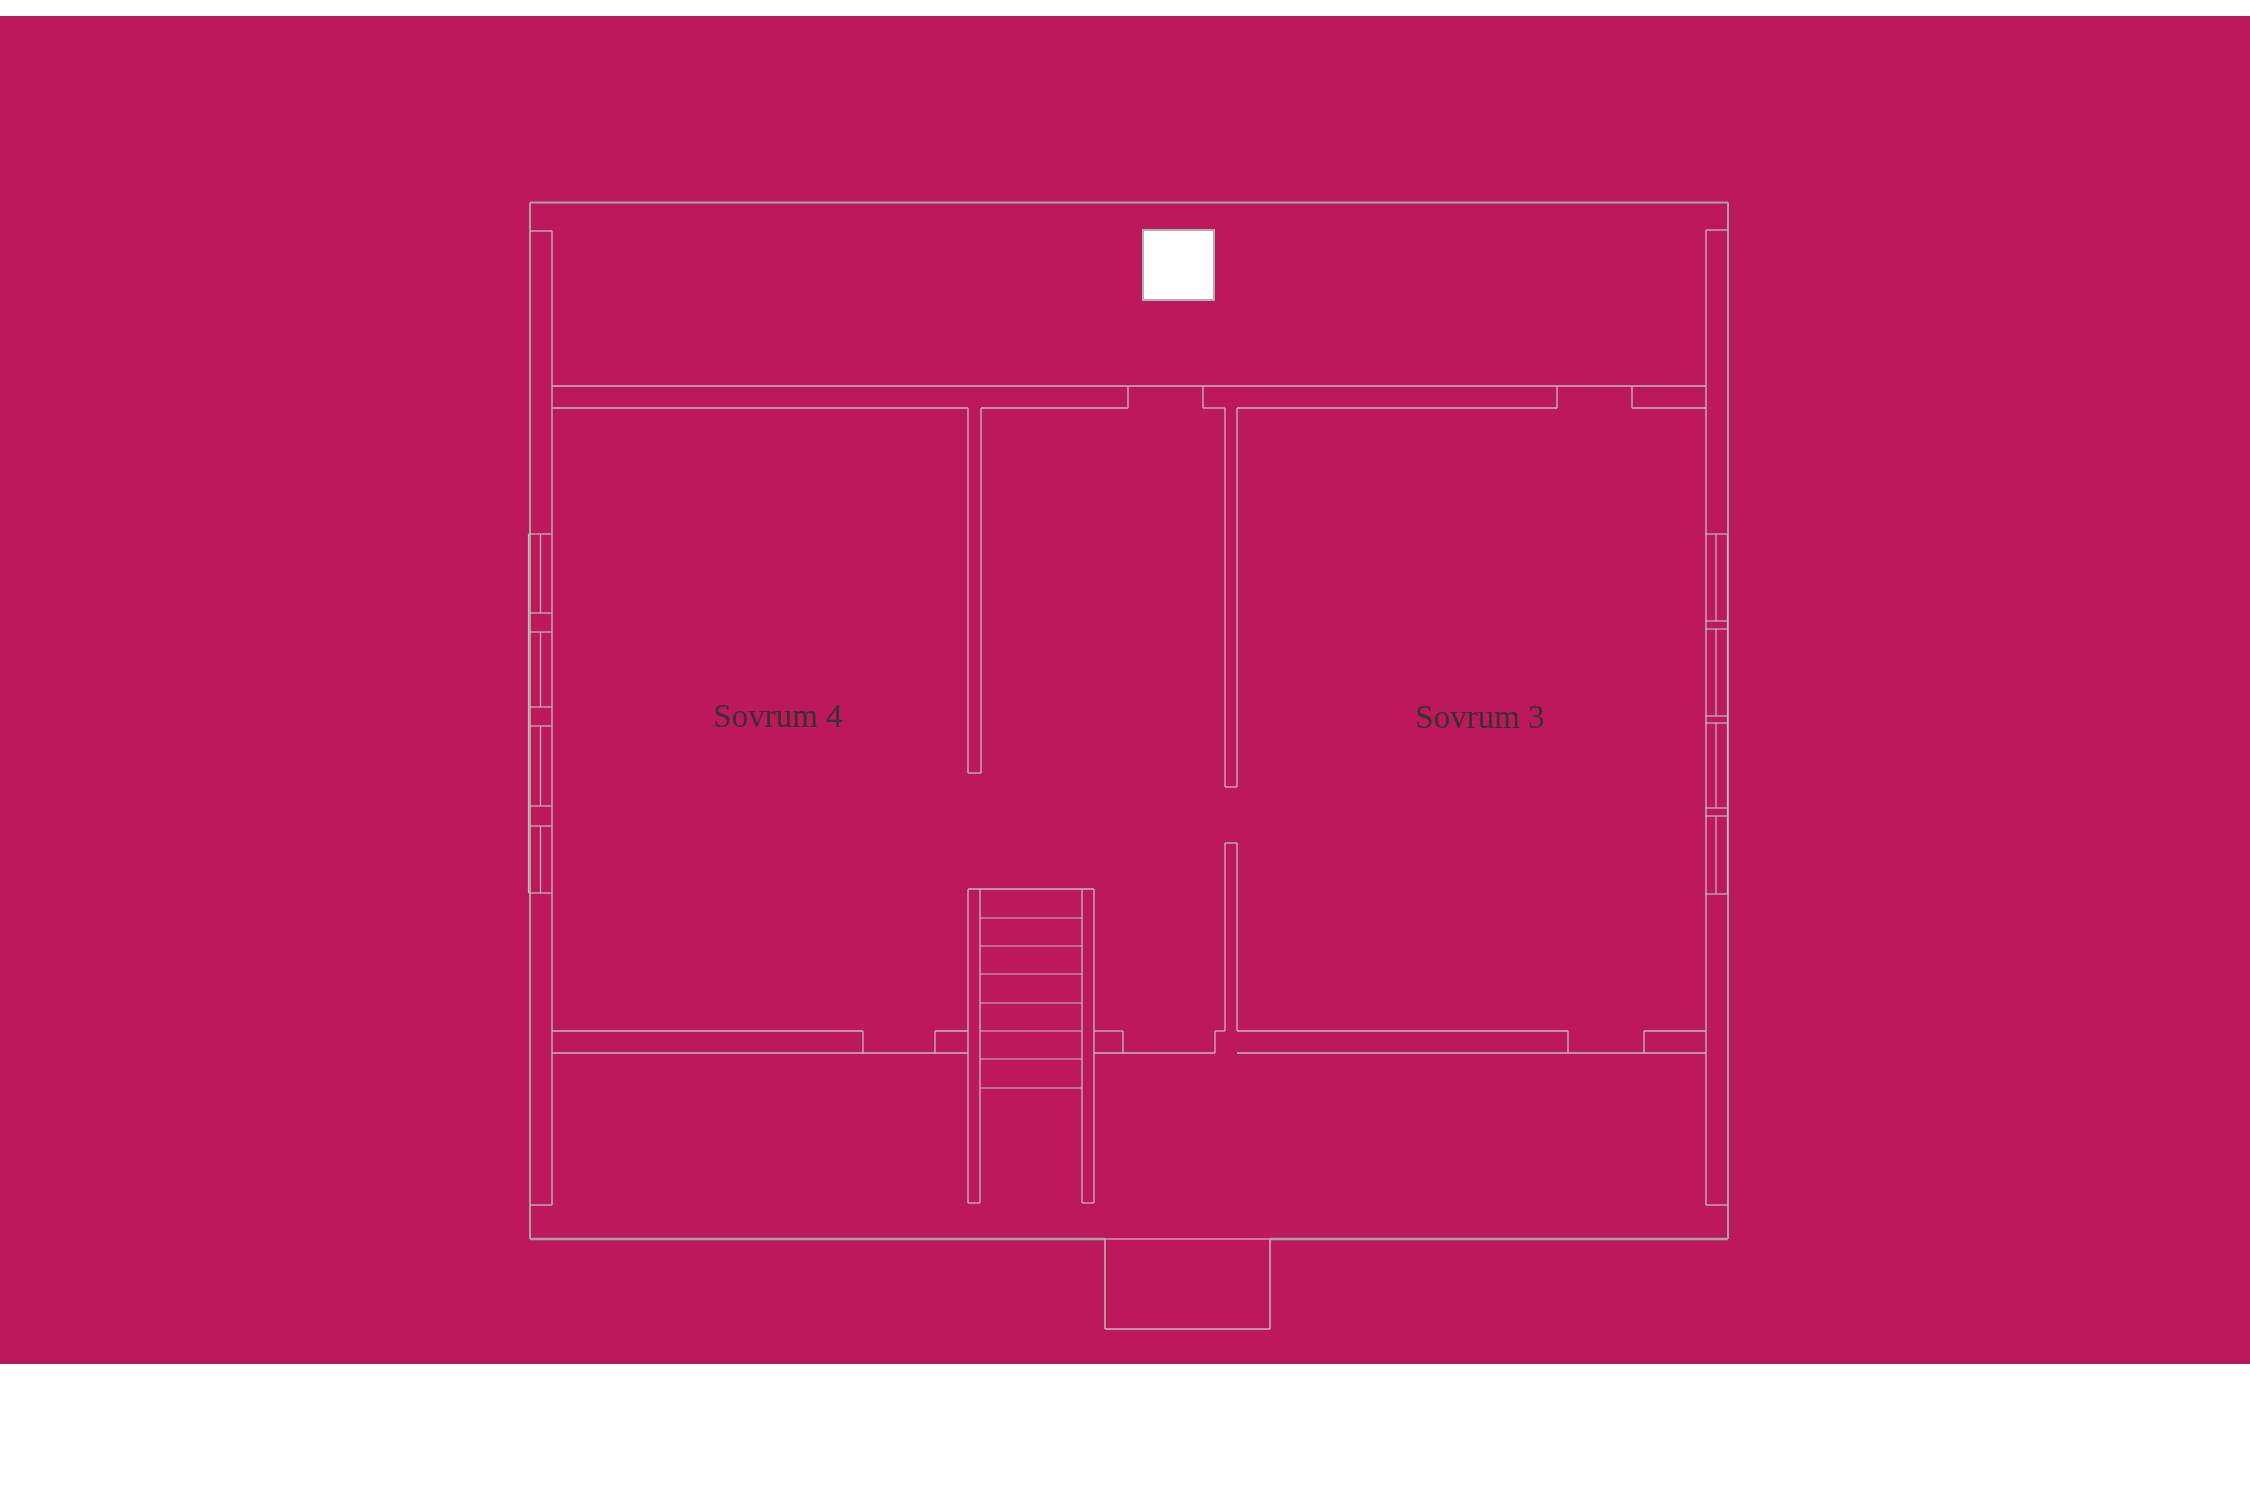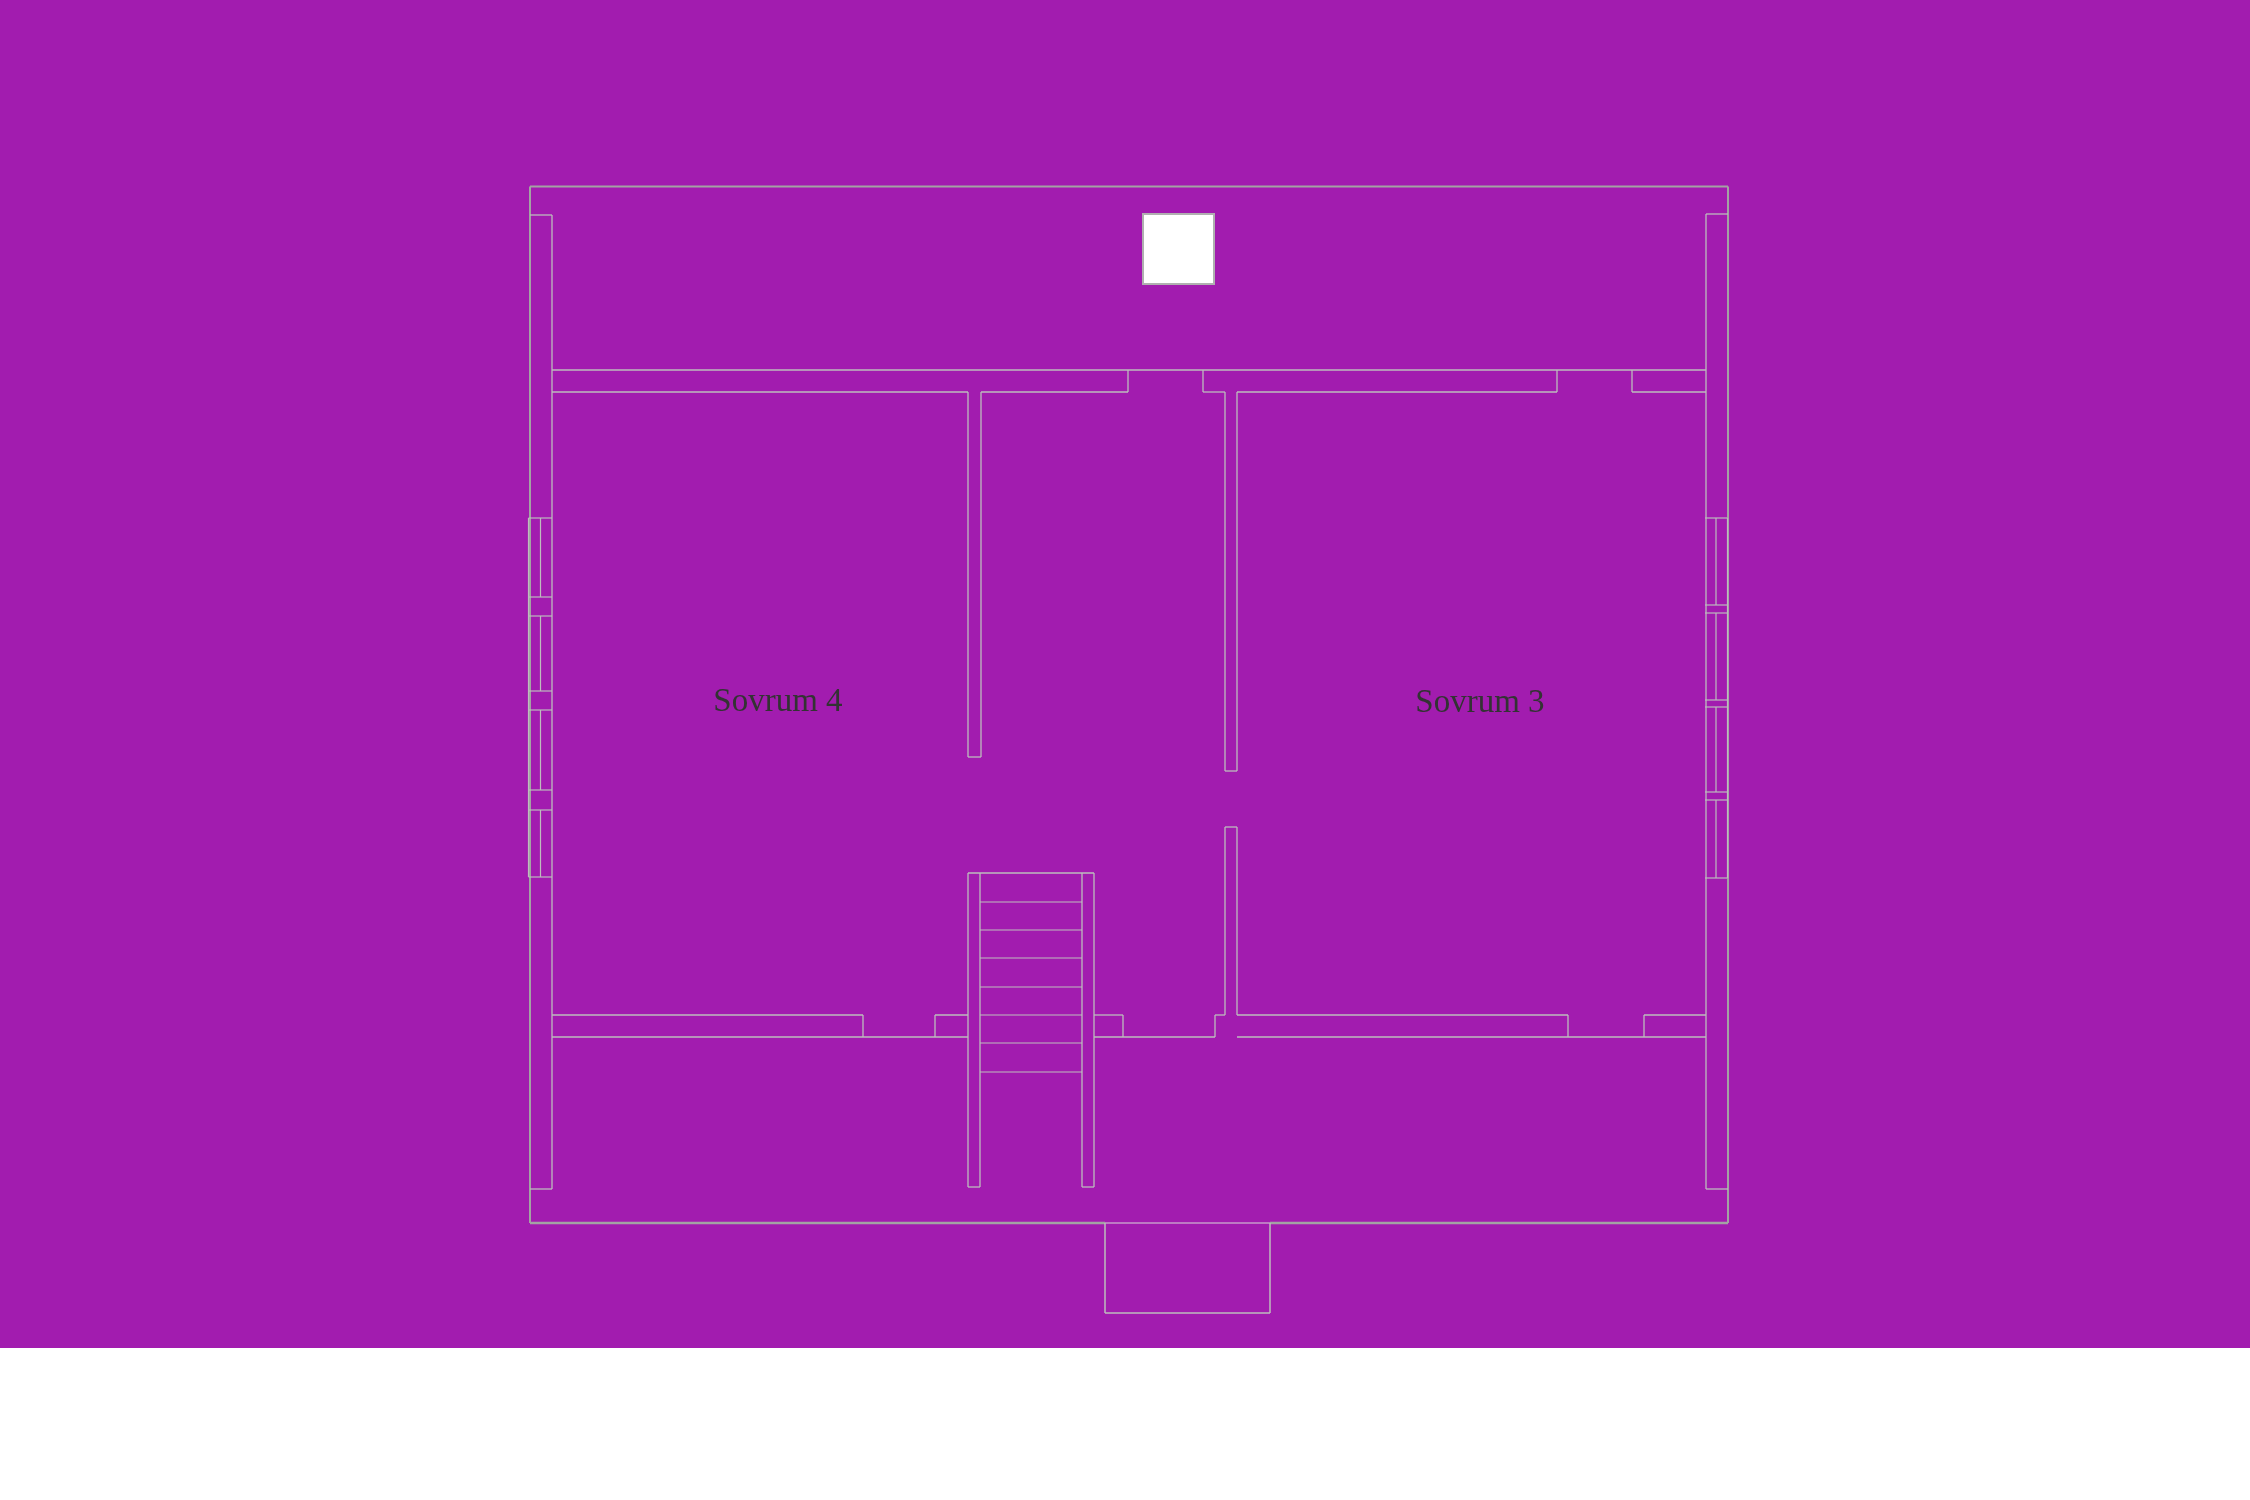--- a/index.html
+++ b/index.html
@@ -7,21 +7,22 @@
     padding: 0;
     background: #ffffff;
     width: 2250px;
     height: 1500px;
     overflow: hidden;
   }
   .page {
     position: relative;
     width: 2250px;
     height: 1348px;
-    background: #a21caf;
+    background: #be185d;
+    margin-top: 16px;
   }
   svg {
     display: block;
   }
   .room-label {
     font-family: "Liberation Serif", "DejaVu Serif", serif;
     font-size: 33px;
     fill: #333333;
     dominant-baseline: central;
   }

